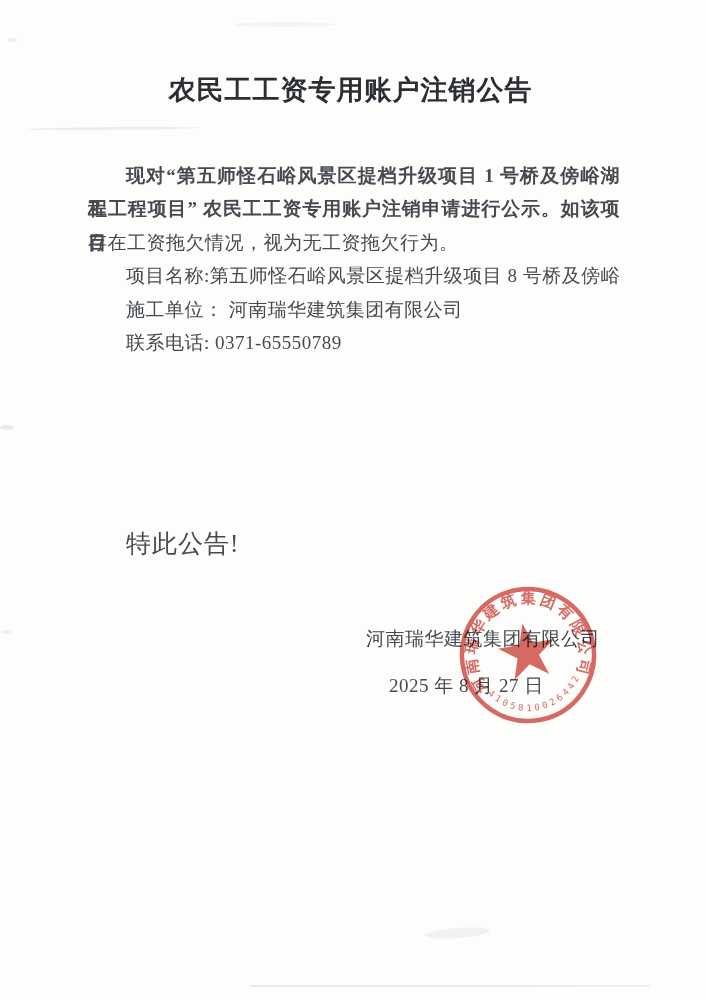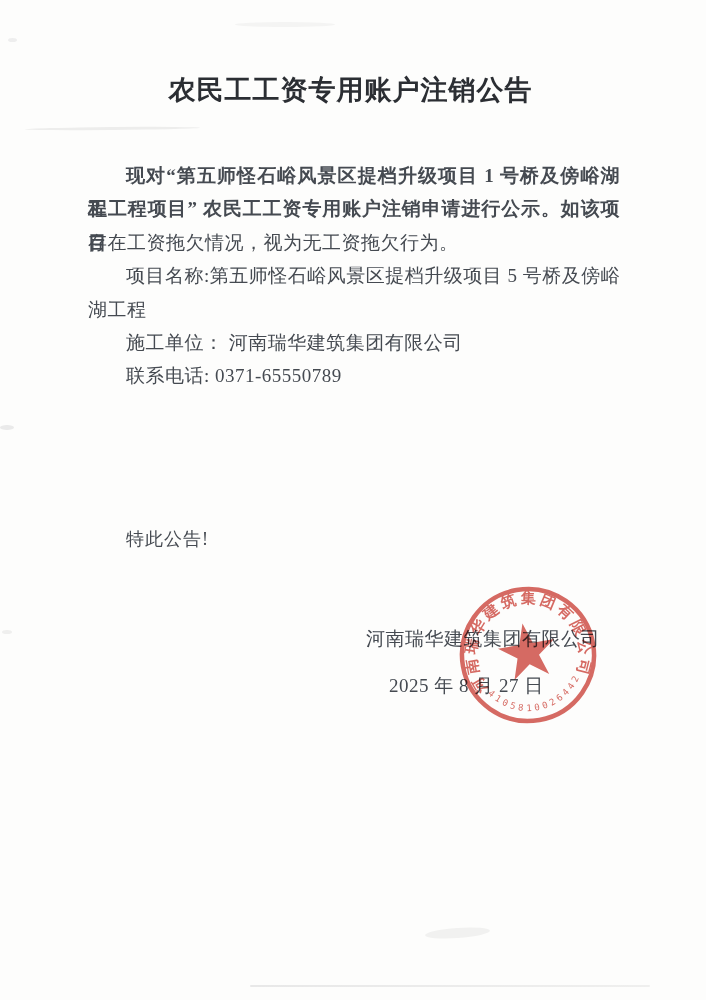--- a/index.html
+++ b/index.html
@@ -37,21 +37,21 @@
   .line.indent { text-indent: 2em; }
   .line.j {
     white-space: normal;
     text-align: justify;
     text-align-last: justify;
     font-weight: bold;
   }
   .closing {
     position: absolute;
     top: 527px; left: 126px;
-    font-size: 18px; color: #454a51; letter-spacing: 1px;
+    font-size: 25px; color: #454a51; letter-spacing: 1px;
   }
   .sig-company {
     position: absolute;
     top: 626px; left: 366px;
     font-size: 19px; color: #454a51; letter-spacing: 0.5px;
     z-index: 2;
   }
   .sig-date {
     position: absolute;
     top: 661px; left: 389px;
@@ -95,22 +95,21 @@
 <body>
 
 <div class="page">
 
   <h1 class="title">农民工工资专用账户注销公告</h1>
 
   <div class="body-block">
     <div class="line indent j">现对“第五师怪石峪风景区提档升级项目 1 号桥及傍峪湖工</div>
     <div class="line j">程工程项目” 农民工工资专用账户注销申请进行公示。如该项目</div>
     <div class="line">存在工资拖欠情况，视为无工资拖欠行为。</div>
-    <div class="line indent">项目名称:第五师怪石峪风景区提档升级项目 5 号桥及傍峪</div>
-    <div class="line">湖工程</div>
+    <div class="line indent">项目名称:第五师怪石峪风景区提档升级项目 8 号桥及傍峪</div>
     <div class="line indent">施工单位： 河南瑞华建筑集团有限公司</div>
     <div class="line indent">联系电话: 0371-65550789</div>
   </div>
 
   <div class="closing">特此公告!</div>
 
   <div class="sig-company">河南瑞华建筑集团有限公司</div>
   <div class="sig-date">2025 年 8 月 27 日</div>
 
   <div class="stamp">

